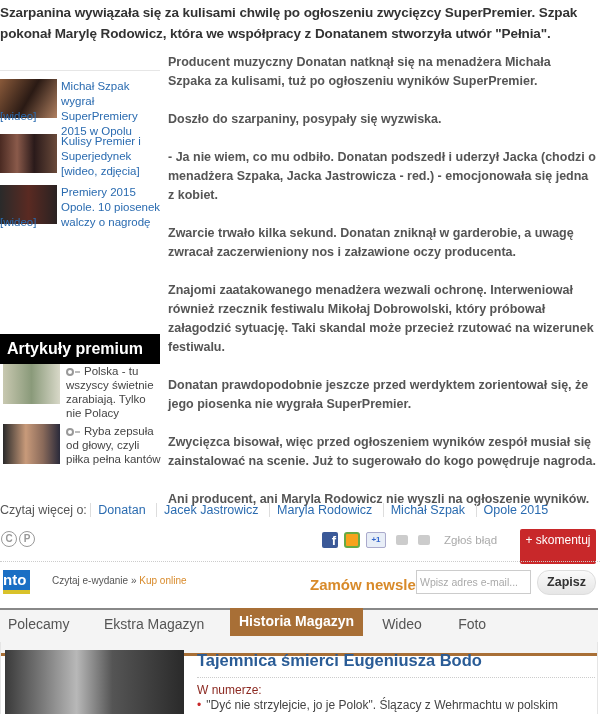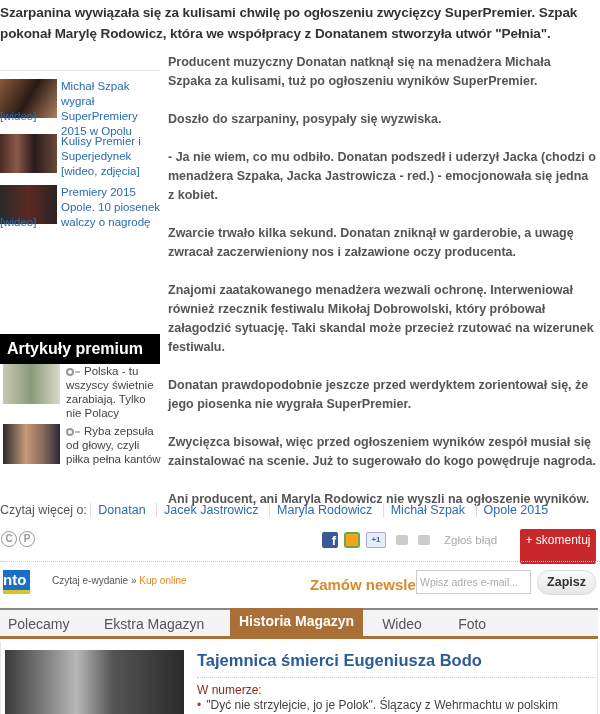--- a/index.html
+++ b/index.html
@@ -34,21 +34,21 @@
     .report { color: #aaa; font-size: 11.5px; margin-left: 8px; }
     .comment-btn { position: absolute; left: 520px; top: 529px; width: 76px; height: 35px; background: #c8282a; color: #fff; font-size: 12px; text-align: center; line-height: 22px; border-radius: 2px; }
     .dotline { position: absolute; left: 0; top: 561px; width: 600px; border-top: 1px dotted #ccc; }
     .nto-logo { position: absolute; left: 3px; top: 570px; width: 27px; height: 24px; background: #1a6fc4; color: #fff; font-weight: bold; font-size: 15px; line-height: 20px; text-align: left; border-bottom: 4px solid #d9c22a; }
     .ewyd { position: absolute; left: 52px; top: 575px; font-size: 10px; color: #555; }
     .ewyd .buy { color: #d88a2a; }
     .nl-label { position: absolute; left: 310px; top: 576px; font-size: 15px; font-weight: bold; color: #d88a2a; }
     .nl-input { position: absolute; left: 416px; top: 570px; width: 115px; height: 24px; border: 1px solid #ccc; font-size: 10.5px; color: #999; padding: 5px 3px; font-family: "Liberation Sans", sans-serif; }
     .nl-input::placeholder { color: #aaa; }
     .nl-btn { position: absolute; left: 537px; top: 570px; width: 59px; height: 25px; background: linear-gradient(#fafafa, #e6e6e6); border: 1px solid #ddd; font-weight: bold; color: #333; font-size: 12.5px; text-align: center; line-height: 23px; border-radius: 12px; }
-    .tabs { position: absolute; left: 0; top: 608px; width: 598px; height: 31px; background: #f4f4f4; border-top: 2px solid #888; border-bottom: 3px solid #a86f36; display: flex; }
+    .tabs { position: absolute; left: 0; top: 608px; width: 598px; height: 48px; background: #f4f4f4; border-top: 2px solid #888; border-bottom: 3px solid #a86f36; display: flex; }
     .tab { font-size: 14px; color: #555; padding: 6px 0 0 0; height: 26px; }
     .tab.active { background: #a86f36; color: #fff; font-weight: bold; padding: 5px 9px 0 9px; margin-top: -2px; height: 28px; }
     .mag-box { position: absolute; left: 0; top: 642px; width: 598px; height: 72px; border-left: 1px solid #e5e5e5; border-right: 1px solid #e5e5e5; }
     .mag-img { position: absolute; left: 4px; top: 8px; width: 179px; height: 64px; background: linear-gradient(90deg, #3a3a3a 0%, #777 20%, #b8b8b8 40%, #555 60%, #2a2a2a 100%); }
     .mag-title { position: absolute; left: 196px; top: 9px; font-size: 16.5px; font-weight: bold; color: #2a5c96; }
     .mag-dots { position: absolute; left: 196px; top: 35px; width: 398px; border-top: 1px dotted #ccc; }
     .mag-in { position: absolute; left: 196px; top: 41px; font-size: 12px; color: #8c2a22; }
     .mag-bullet { position: absolute; left: 196px; top: 56px; font-size: 12px; color: #444; white-space: nowrap; }
     .mag-bullet::before { content: "•"; color: #c8282a; margin-right: 5px; }
   </style>

